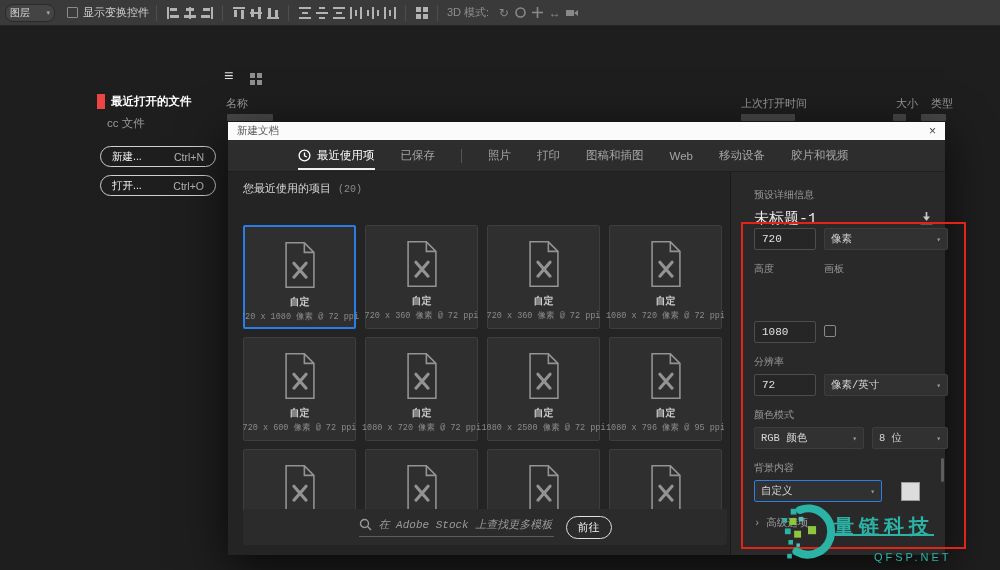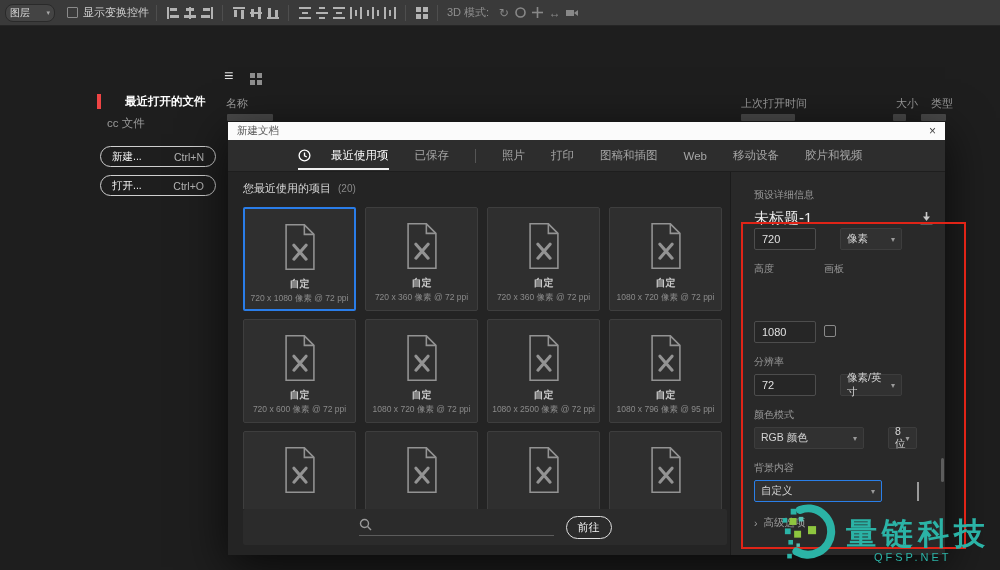--- a/index.html
+++ b/index.html
@@ -17,21 +17,21 @@
   .tb-chk-label { margin-left:5px; color:#cfcfcf; }
   .tb-sep { width:1px; height:16px; background:#4e4e4e; margin:0 7px; }
   .tb-ico { width:17px; height:18px; display:flex; align-items:center; justify-content:center; color:#b2b2b2; }
   .tb-ico svg rect, .tb-ico svg path { fill:currentColor; }
   .tb-3d { color:#888; }
   .tb-label { color:#8f8f8f; margin:0 6px 0 2px; }
   .uni { font-size:12px; line-height:1; }
 
   
   .side-item { position:absolute; font-size:11.5px; }
-  #side-recent { left:97px; top:94px; color:#fff; font-weight:bold; border-left:4px solid #ef4444; padding-left:24px; }
+  #side-recent { left:97px; top:94px; color:#fff; font-weight:bold; border-left:8px solid #ef4444; padding-left:6px; }
   #side-cc { left:107px; top:116px; color:#999; }
   .pill-btn { position:absolute; left:100px; width:116px; height:21px; border:1px solid #cfcfcf;
               border-radius:11px; display:flex; align-items:center; justify-content:space-between;
               padding:0 11px; font-size:10.5px; color:#f0f0f0; }
   .pill-btn .sc { color:#b5b5b5; }
 
   
   .view-ico { position:absolute; color:#e0e0e0; }
   #ico-list { left:224px; top:67px; font-size:16px; }
   #ico-grid { left:250px; top:71px; color:#8f8f8f; }
@@ -39,29 +39,29 @@
   .sliver { position:absolute; top:114px; height:7px; background:#6d6d6d; opacity:.55; border-radius:1px; }
 
   
   #dialog { position:absolute; left:228px; top:122px; width:717px; height:433px; background:#242424;
             box-shadow:0 12px 45px rgba(0,0,0,.7); z-index:10; }
   #dlg-titlebar { height:18px; background:#fbfbfb; display:flex; align-items:center;
                   justify-content:space-between; padding:0 9px; font-size:10.5px; color:#5a5a5a; }
   #dlg-close { color:#444; font-size:12px; line-height:1; cursor:default; }
   #dlg-tabs { height:32px; background:#2d2d2d; border-bottom:1px solid #1e1e1e; display:flex;
               align-items:center; padding-left:70px; gap:26px; font-size:11.5px; color:#a6a6a6; }
-  .tab { display:flex; align-items:center; gap:20px; height:32px; position:relative; white-space:nowrap; }
+  .tab { display:flex; align-items:center; gap:6px; height:32px; position:relative; white-space:nowrap; }
   .tab.active { color:#fff; }
   .tab.active::after { content:""; position:absolute; left:0; right:0; bottom:2px; height:2px; background:#f0f0f0; }
   .tab-divider { width:1px; height:14px; background:#555; }
-  #dlg-body { position:absolute; top:50px; bottom:0; left:0; right:0; display:flex; }
+  #dlg-body { position:absolute; top:50px; bottom:0; left:0; right:0; display:flex;font-family:Liberation Mono, monospace; }
   #grid-pane { width:502px; position:relative; background:#242424; }
   #recent-head { position:absolute; left:15px; top:9px; font-size:11px; color:#dadada; }
   #recent-head .cnt { color:#8a8a8a; margin-left:7px; font-size:10px; }
-  #cards { position:absolute; left:15px; top:35px; width:481px; height:302px;
+  #cards { position:absolute; left:15px; top:53px; width:481px; height:302px;
            display:flex; flex-wrap:wrap; gap:8px 9px; overflow:hidden; align-content:flex-start; }
   .card { width:113px; height:104px; background:#2f2f2f; border:1px solid #3e3e3e; border-radius:2px;
           display:flex; flex-direction:column; align-items:center; }
   .card.sel { border:2px solid #2a7de8; }
   .card svg { margin-top:13px; flex:none; }
   .cname { font-size:10px; font-weight:bold; color:#c9c9c9; margin-top:5px; }
   .cspec { font-size:8.5px; color:#8a8a8a; margin-top:2px; white-space:nowrap; }
   #stock-bar { position:absolute; left:15px; right:3px; bottom:10px; height:36px; background:#2b2b2b;
                border-radius:2px; display:flex; align-items:center; justify-content:center; gap:12px; }
   #stock-input { width:195px; border-bottom:1px solid #5c5c5c; display:flex; align-items:center;
@@ -70,21 +70,21 @@
   #go-btn { width:46px; height:23px; border:1.5px solid #e0e0e0; border-radius:12px; color:#f2f2f2;
             font-size:11px; display:flex; align-items:center; justify-content:center; }
 
   
   #preset-pane { width:215px; background:#292929; border-left:1px solid #1b1b1b; position:relative;
                  padding:16px 12px 0 23px; }
   #p-head { font-size:10px; color:#999; }
   #p-name-row { display:flex; align-items:center; justify-content:space-between; width:180px; margin-top:7px; }
   #p-name { font-size:15px; color:#ececec; }
   .f-label { font-size:10px; color:#999; margin-top:12px; margin-bottom:5px; }
-  .f-row { display:flex; gap:24px; width:148px; }
+  .f-row { display:flex; gap:8px; width:194px; }
   .num-input { width:62px; height:22px; background:#262626; border:1px solid #4d4d4d; border-radius:2px;
                color:#e0e0e0; font-size:11px; padding-left:7px; font-family:inherit; }
   .sel-box { flex:1; height:22px; background:#313131; border:1px solid #3d3d3d; border-radius:2px;
              display:flex; align-items:center; justify-content:space-between; padding:0 6px;
              font-size:10.5px; color:#d5d5d5; }
   .sel-box .chv { color:#9a9a9a; font-size:8px; }
   .cols { display:flex; width:180px; }
   .col { display:flex; flex-direction:column;gap:40px; }
   .orient-row { display:flex; align-items:flex-end; gap:9px; }
   .orient-p { width:15px; height:20px; background:#1e6fe0; border:1px solid #4f9bff; border-radius:2px; position:relative; }
@@ -96,22 +96,22 @@
   .chk { width:12px; height:12px; border:1px solid #8a8a8a; border-radius:2px; }
   #bg-row .sel-box { flex:none; width:128px; border:1px solid #2a7fe8; }
   #bg-swatch { width:19px; height:19px; background:#dcdcdc; border:1px solid #9a9a9a; margin-left:11px; align-self:center; }
   #advanced { margin-top:14px; font-size:10.5px; color:#9a9a9a; display:flex; gap:6px; align-items:center; }
   #p-scroll { position:absolute; right:1px; top:286px; width:3px; height:24px; background:#5d5d5d; border-radius:2px; }
 
   
   #red-annot { position:absolute; left:741px; top:222px; width:225px; height:327px;
                border:2px solid #e02417; z-index:30; pointer-events:none; }
   #watermark { position:absolute; left:780px; top:503px; z-index:40; }
-  #wm-text { position:absolute; left:66px; top:10px; font-size:31px; font-weight:bold;
-             letter-spacing:5px; white-space:nowrap; }
+  #wm-text { position:absolute; left:54px; top:10px; font-size:20px; font-weight:bold;
+             letter-spacing:5px; white-space:nowrap;text-decoration:underline; }
   #wm-sub { position:absolute; left:94px; top:48px; font-size:11px; letter-spacing:3px;text-align:center; }
 </style>
 </head>
 <body>
 
 <div id="toolbar">
   <div class="tb-select">
     <span>图层</span>
     <span class="chv" style="font-size:7px;color:#aaa">▾</span>
   </div>
@@ -409,20 +409,21 @@
               <path d="M16 25 L30 41 M30 25 L16 41" stroke="#939393" stroke-width="3.6" stroke-linecap="round"></path>
             </svg>
           </div>
         </div>
       <div id="stock-bar">
         <div id="stock-input">
           <svg width="13" height="13" viewBox="0 0 13 13">
               <circle cx="5.5" cy="5.5" r="4" fill="none" stroke="#9a9a9a" stroke-width="1.4"></circle>
               <line x1="8.6" y1="8.6" x2="12" y2="12" stroke="#9a9a9a" stroke-width="1.4"></line>
             </svg>
+          <span>在 Adobe Stock 上查找更多模板</span>
         </div>
         <div id="go-btn">前往</div>
       </div>
     </div>
     <div id="preset-pane">
       <div id="p-head">预设详细信息</div>
       <div id="p-name-row">
         <span id="p-name">未标题-1</span>
         <svg width="15" height="13" viewBox="0 0 15 13">
             <rect x="6.7" y="0" width="1.6" height="5" fill="#c9c9c9"></rect>

